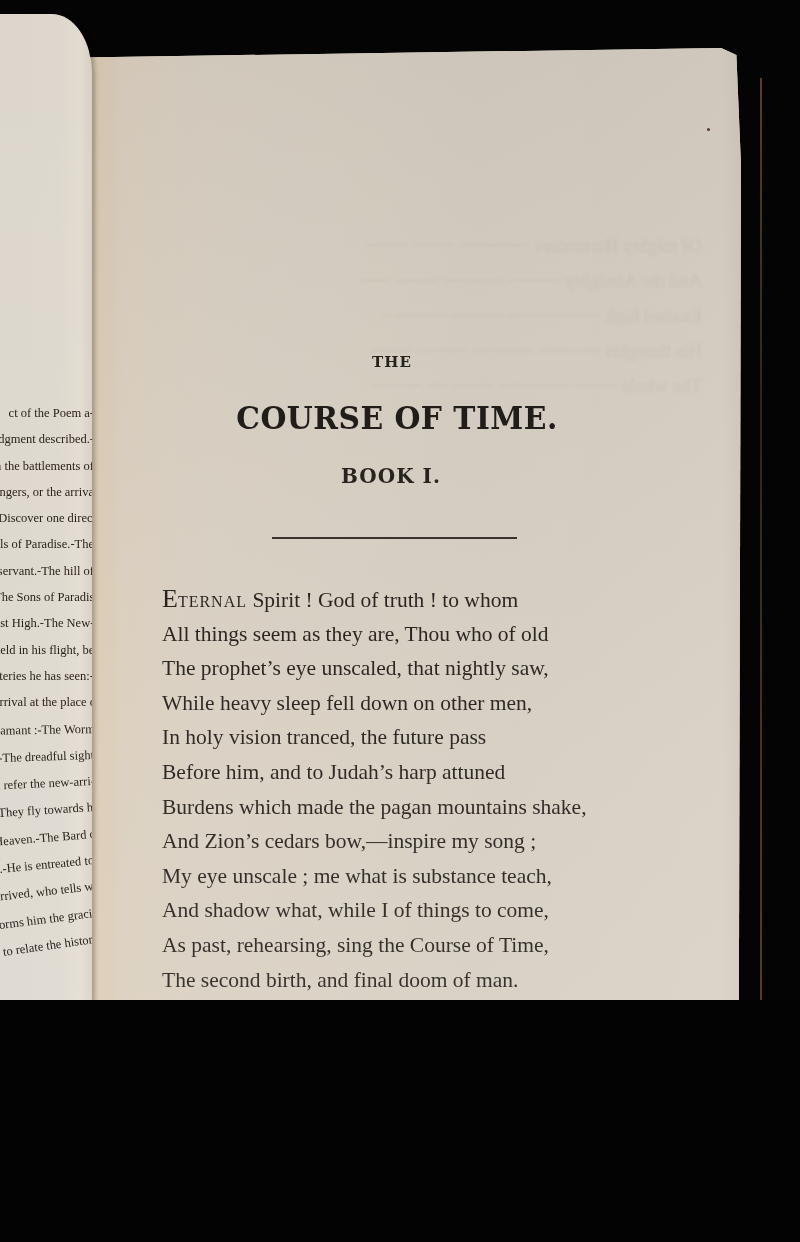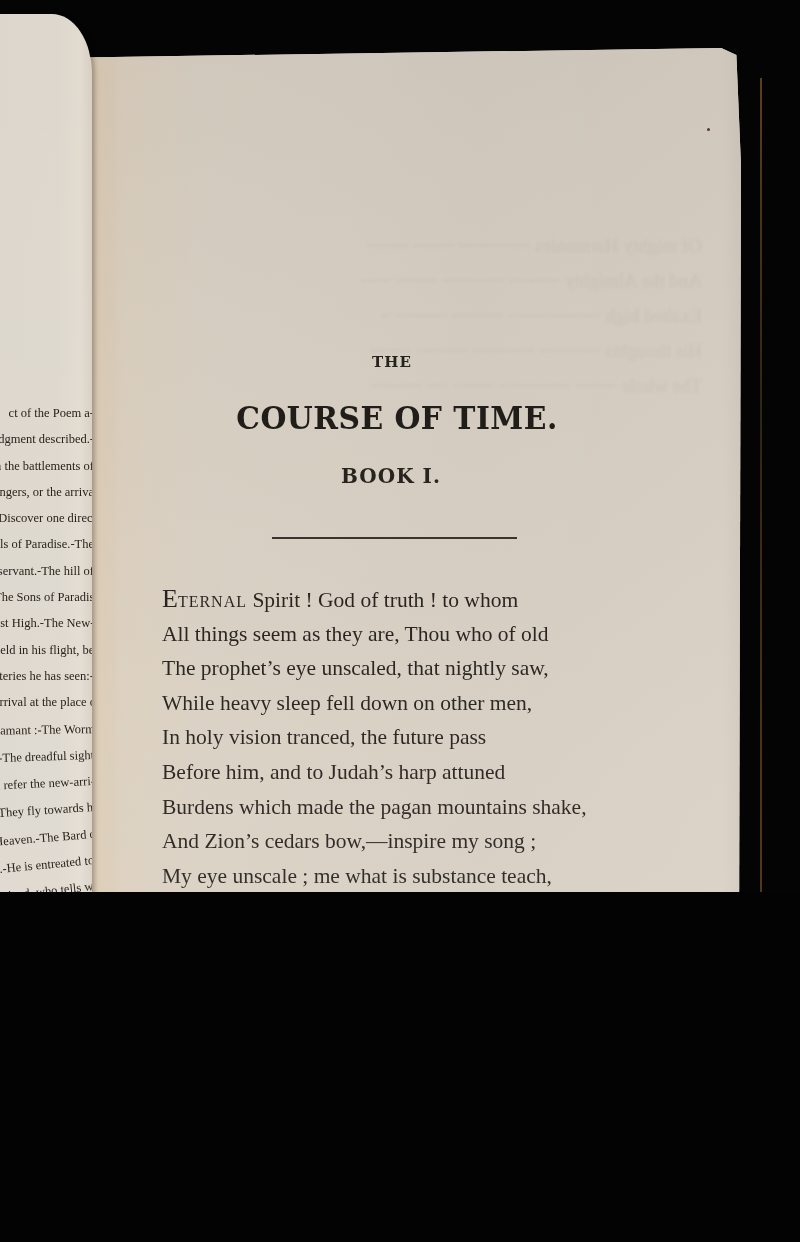--- a/index.html
+++ b/index.html
@@ -6,21 +6,21 @@
       margin: 0;
       padding: 0;
       width: 800px;
       height: 1242px;
       background: #030303;
       overflow: hidden;
     }
     .scene {
       position: relative;
       width: 800px;
-      height: 892px;
+      height: 1000px;
       background: #040404;
       overflow: hidden;
     }
     
     .cover-edge {
       position: absolute;
       left: 760px;
       top: 78px;
       width: 2px;
       height: 1120px;

